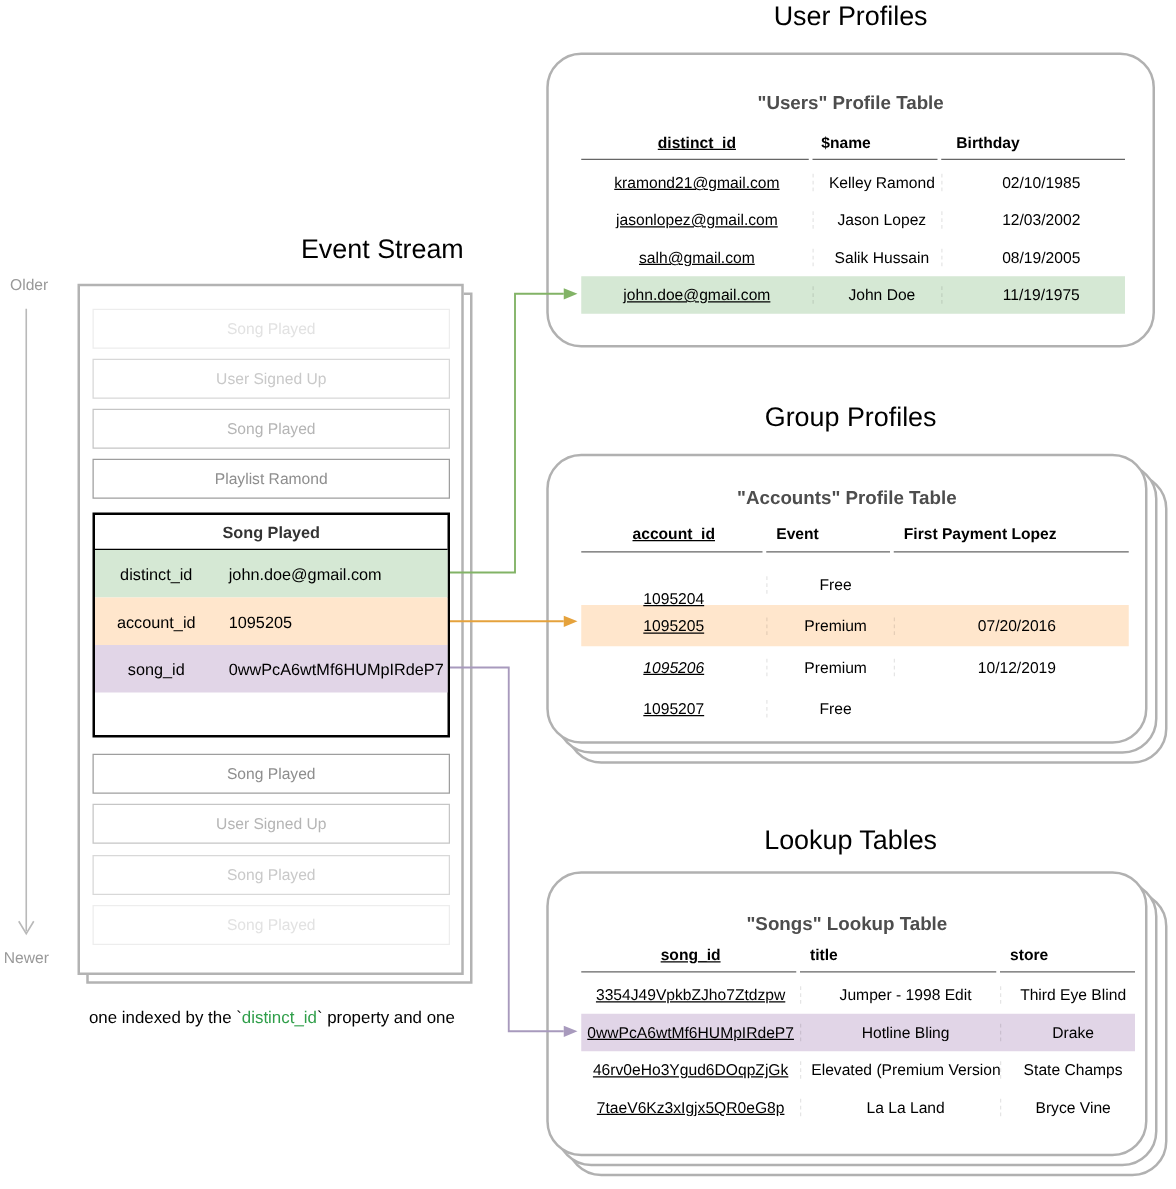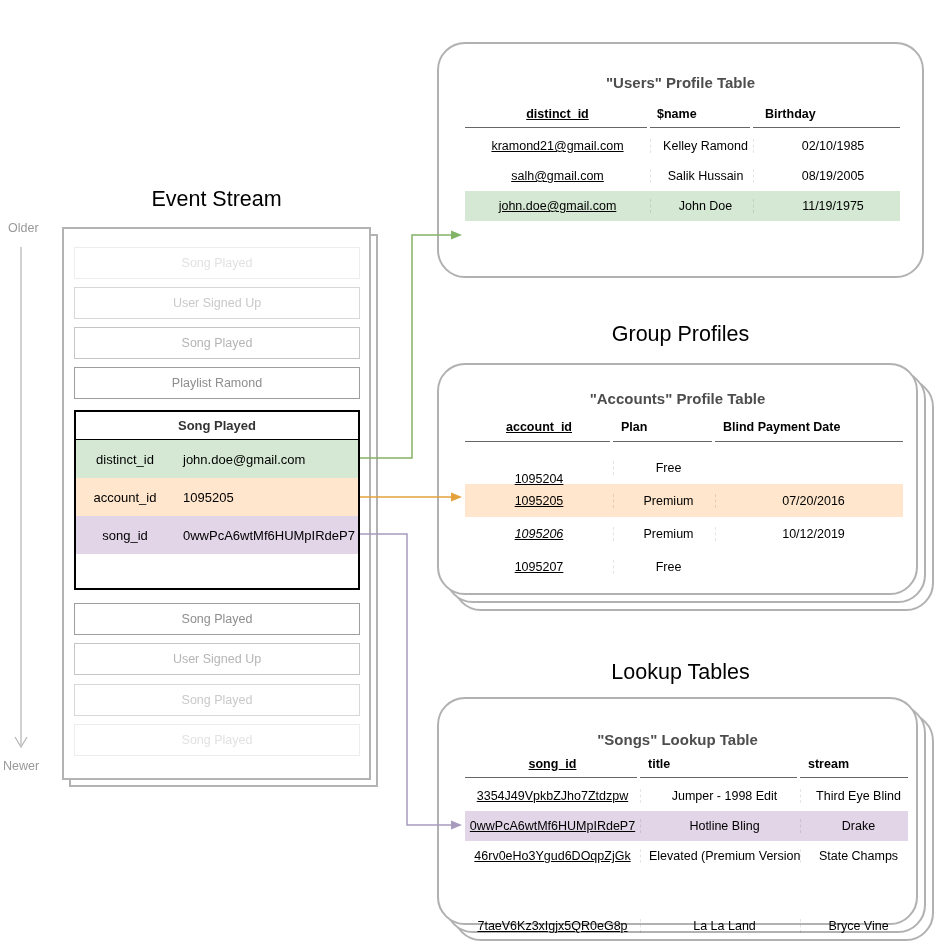--- a/index.html
+++ b/index.html
@@ -63,21 +63,22 @@
   .cap-green{color:var(--caption-green);}
   .cap-orange{color:var(--caption-orange);}
   
   .overlay{position:absolute;left:0;top:0;pointer-events:none;}
 </style>
 </head>
 <body>
 
 <div class="canvas">
 
-  <div class="big-title" style="left:62px;top:187px;width:309px;">Event Stream</div>
+  <div class="big-title" style="left:62px;top:187px;width:309px;text-align:right;">Event Stream</div>
+  <div class="big-title" style="left:437px;top:1px;width:487px;">User Profiles</div>
   <div class="big-title" style="left:437px;top:660px;width:487px;">Lookup Tables</div>
   <div class="big-title" style="left:437px;top:322px;width:487px;">Group Profiles</div>
 
   <div class="time-label" style="left:8px;top:221px;">Older</div>
   <div class="time-label" style="left:3px;top:759px;">Newer</div>
 
   <div class="es-stack"></div>
   <div class="es-panel"></div>
   <div id="cards-container">
       <div class="event-card fade1" style="top: 247px;">Song Played</div>
@@ -133,36 +134,41 @@
         <div style="width: 100px; margin-right: 3px;"></div>
         <div style="width: 147px;"></div>
       </div>
       <div class="tbody" style="padding-top: 3px;">
         <div class="tr" style="height: 30px;">
           <span class="td col-key" style="width: 185px;">kramond21@gmail.com</span>
           <span class="td dash" style="width: 103px; padding-left: 7px;">Kelley Ramond</span>
           <span class="td dash" style="width: 147px; padding-left: 12px;">02/10/1985</span>
         </div>
         <div class="tr" style="height: 30px;">
+          <span class="td col-key" style="width: 185px;">jasonlopez@gmail.com</span>
+          <span class="td dash" style="width: 103px; padding-left: 7px;">Jason Lopez</span>
+          <span class="td dash" style="width: 147px; padding-left: 12px;">12/03/2002</span>
+        </div>
+        <div class="tr" style="height: 30px;">
           <span class="td col-key" style="width: 185px;">salh@gmail.com</span>
           <span class="td dash" style="width: 103px; padding-left: 7px;">Salik Hussain</span>
           <span class="td dash" style="width: 147px; padding-left: 12px;">08/19/2005</span>
         </div>
         <div class="tr" style="height: 30px; background: var(--green-highlight);">
           <span class="td col-key" style="width: 185px;">john.doe@gmail.com</span>
           <span class="td dash" style="width: 103px; padding-left: 7px;">John Doe</span>
           <span class="td dash" style="width: 147px; padding-left: 12px;">11/19/1975</span>
         </div>
       </div>
     </div>
   <div id="accounts-table" class="dtable" style="left: 465px; top: 412px; width: 438px;">
       <div class="thead" style="height: 29px;">
         <span class="th col-key" style="width: 148px;">account_id</span>
-        <span class="th" style="width: 102px; padding-left: 8px;">Plan</span>
-        <span class="th" style="width: 188px; padding-left: 8px;">Blind Payment Date</span>
+        <span class="th" style="width: 102px; padding-left: 8px;">Event</span>
+        <span class="th" style="width: 188px; padding-left: 8px;">First Payment Lopez</span>
       </div>
       <div class="hline">
         <div style="width: 145px; margin-right: 3px;"></div>
         <div style="width: 99px; margin-right: 3px;"></div>
         <div style="width: 188px;"></div>
       </div>
       <div class="tbody" style="padding-top: 9px;">
         <div class="tr" style="height: 33px;">
           <span class="td col-key" style="width: 148px; margin-top: 22px;">1095204</span>
           <span class="td dash" style="width: 102px; padding-left: 8px;">Free</span>
@@ -182,21 +188,21 @@
           <span class="td col-key" style="width: 148px;">1095207</span>
           <span class="td dash" style="width: 102px; padding-left: 8px;">Free</span>
           <span class="td dash" style="width: 188px; padding-left: 8px;"></span>
         </div>
       </div>
     </div>
   <div id="songs-table" class="dtable" style="left: 465px; top: 750px; width: 443px;">
       <div class="thead" style="height: 27px;">
         <span class="th col-key" style="width: 175px;">song_id</span>
         <span class="th" style="width: 160px; padding-left: 8px;">title</span>
-        <span class="th" style="width: 108px; padding-left: 8px;">stream</span>
+        <span class="th" style="width: 108px; padding-left: 8px;">store</span>
       </div>
       <div class="hline">
         <div style="width: 172px; margin-right: 3px;"></div>
         <div style="width: 157px; margin-right: 3px;"></div>
         <div style="width: 108px;"></div>
       </div>
       <div class="tbody" style="padding-top: 3px;">
         <div class="tr" style="height: 30px;">
           <span class="td col-key" style="width: 175px;">3354J49VpkbZJho7Ztdzpw</span>
           <span class="td dash" style="width: 160px; padding-left: 8px;">Jumper - 1998 Edit</span>
@@ -205,29 +211,30 @@
         <div class="tr" style="height: 30px; background: var(--purple-highlight);">
           <span class="td col-key" style="width: 175px;">0wwPcA6wtMf6HUMpIRdeP7</span>
           <span class="td dash" style="width: 160px; padding-left: 8px;">Hotline Bling</span>
           <span class="td dash" style="width: 108px; padding-left: 8px;">Drake</span>
         </div>
         <div class="tr" style="height: 30px;">
           <span class="td col-key" style="width: 175px;">46rv0eHo3Ygud6DOqpZjGk</span>
           <span class="td dash" style="width: 160px; padding-left: 8px;">Elevated (Premium Version)</span>
           <span class="td dash" style="width: 108px; padding-left: 8px;">State Champs</span>
         </div>
-        <div class="tr" style="height: 30px; margin-top: 40px;">
+        <div class="tr" style="height: 30px;">
           <span class="td col-key" style="width: 175px;">7taeV6Kz3xIgjx5QR0eG8p</span>
           <span class="td dash" style="width: 160px; padding-left: 8px;">La La Land</span>
           <span class="td dash" style="width: 108px; padding-left: 8px;">Bryce Vine</span>
         </div>
       </div>
     </div>
 
   <div class="caption" id="caption">
+      <div><span>one indexed by the `</span><span class="cap-green">distinct_id</span><span>` property and one</span></div>
     </div>
 
   <svg class="overlay" width="941" height="951" viewBox="0 0 941 951">
     <g>
       <path d="M21,247 V745" fill="none" style="stroke:var(--time-arrow);" stroke-width="1.3"></path>
       <path d="M15,737 L21,747 L27,737" fill="none" style="stroke:var(--time-arrow);" stroke-width="1.3"></path>
     </g>
     <g>
       <path d="M360,458 H412 V235 H451" fill="none" style="stroke:var(--green-arrow);" stroke-width="1.5"></path>
       <path d="M451,230.5 L462,235 L451,239.5 Z" style="fill:var(--green-arrow);"></path>

